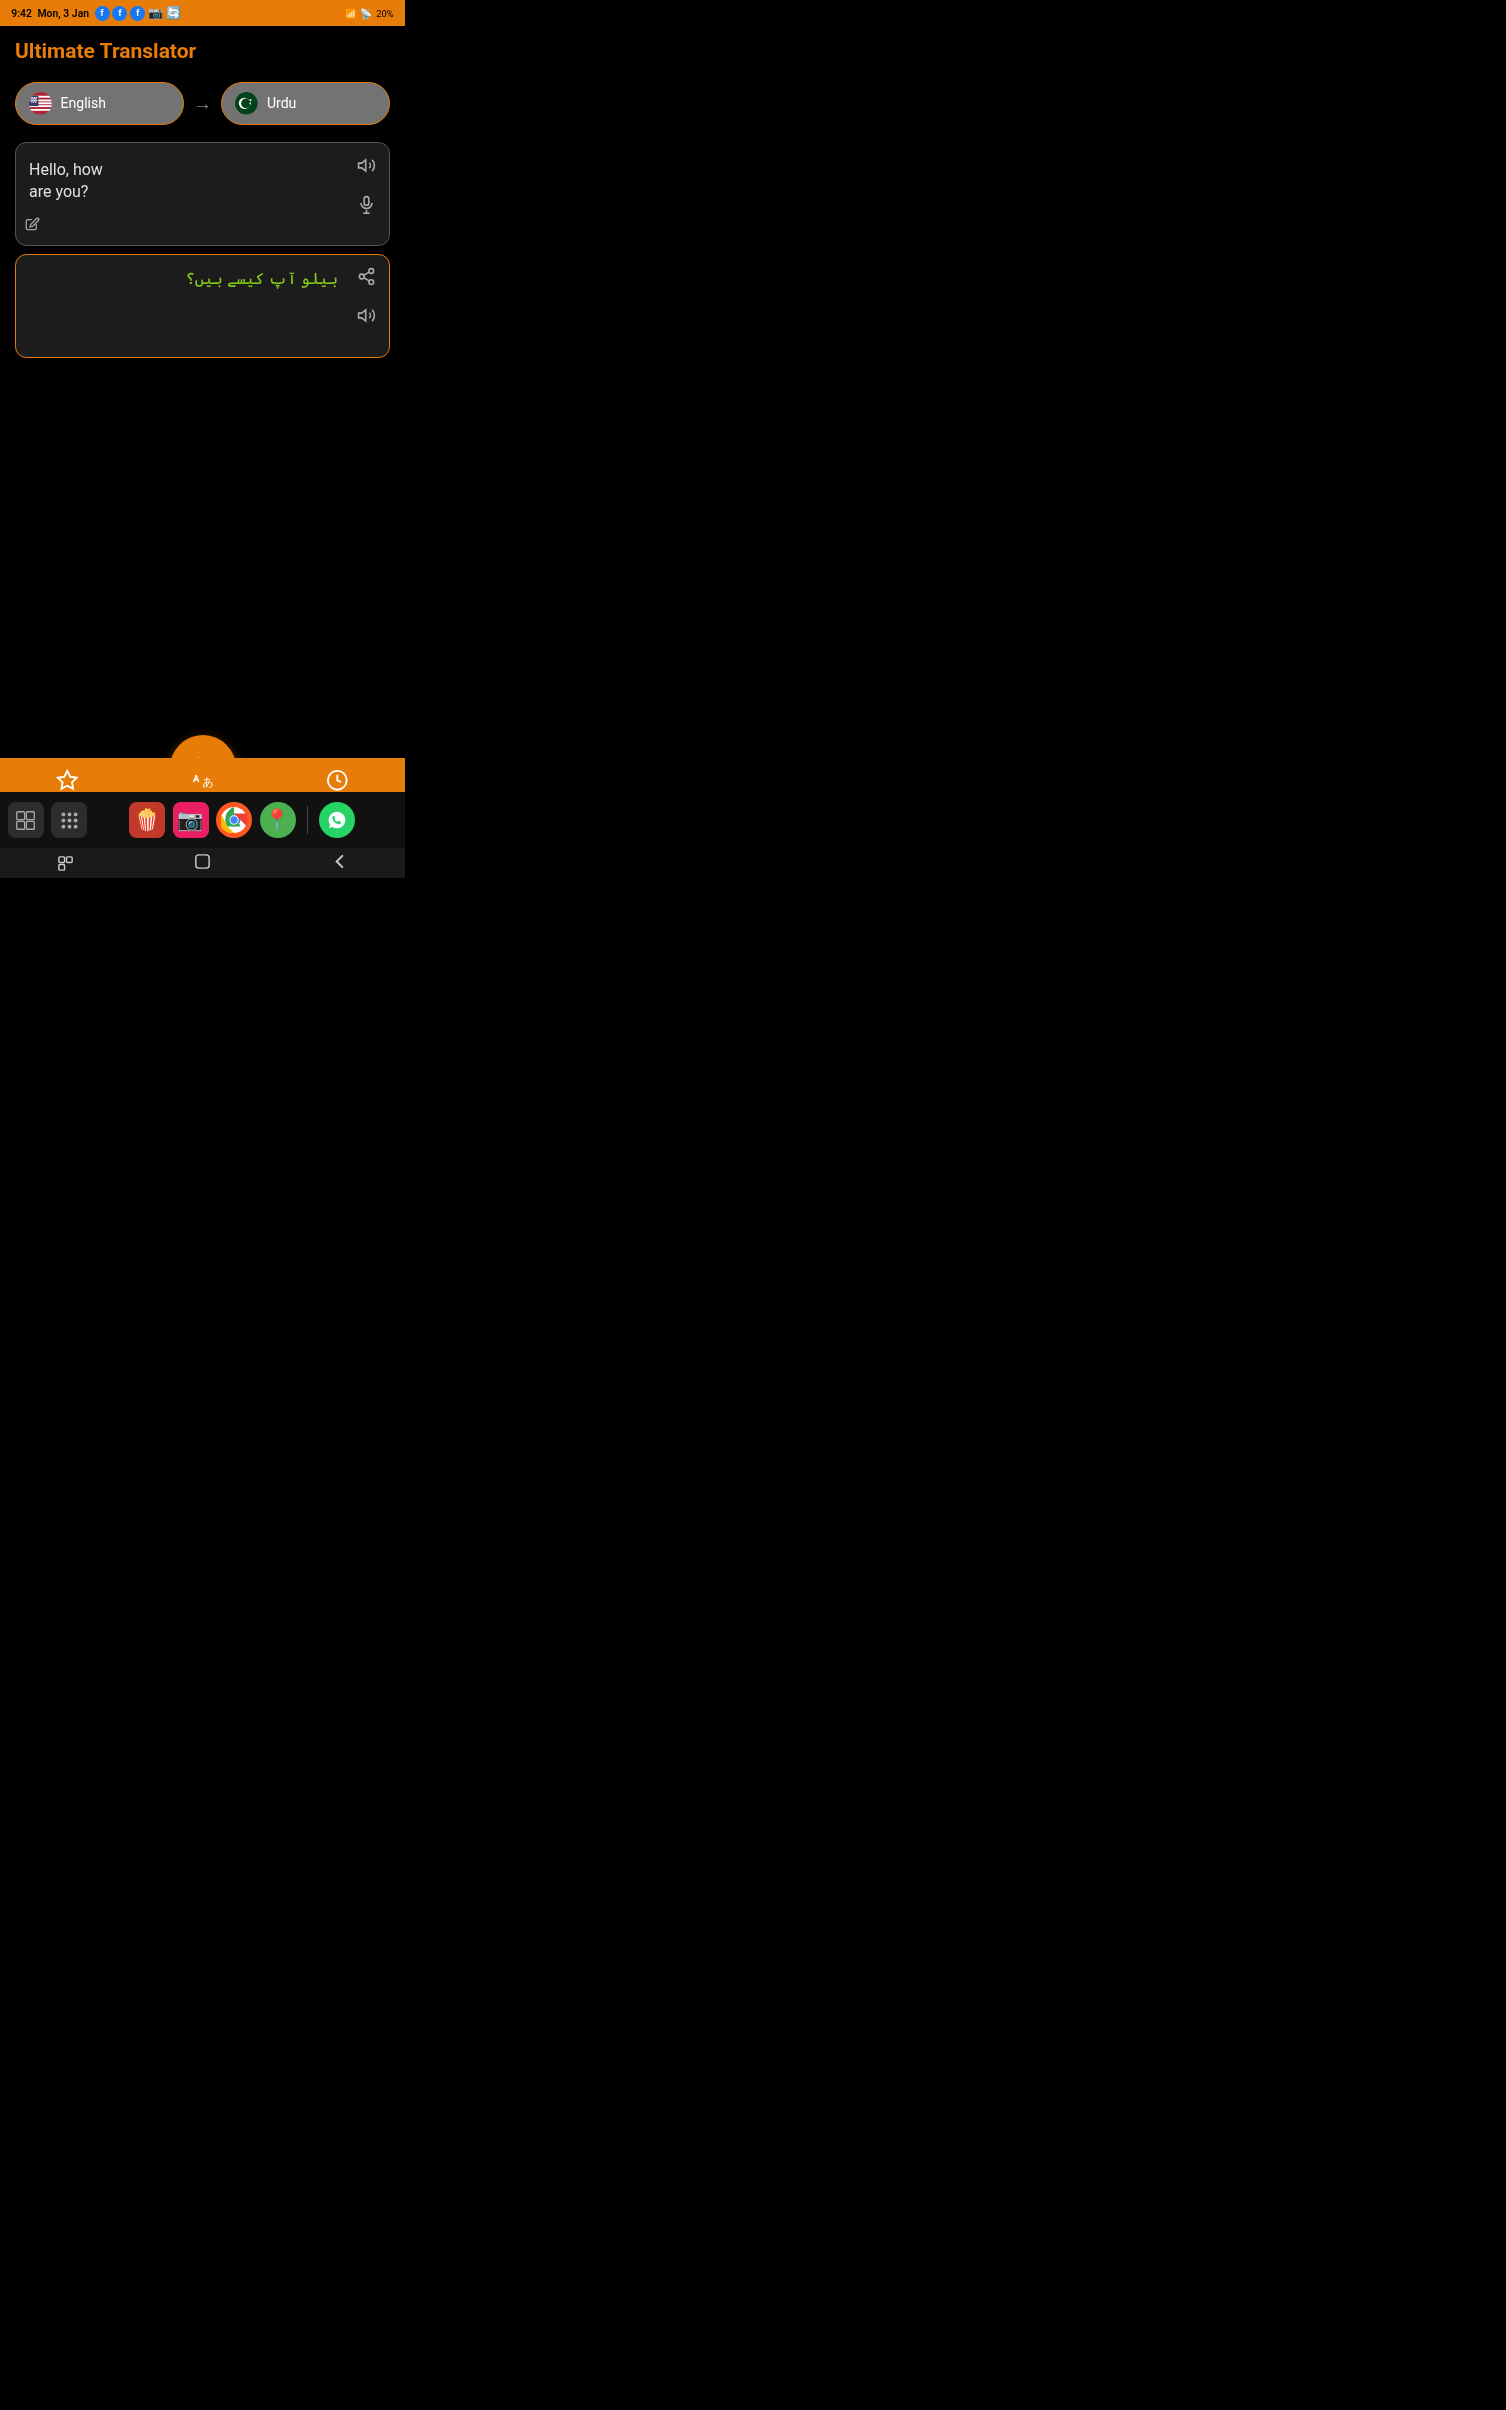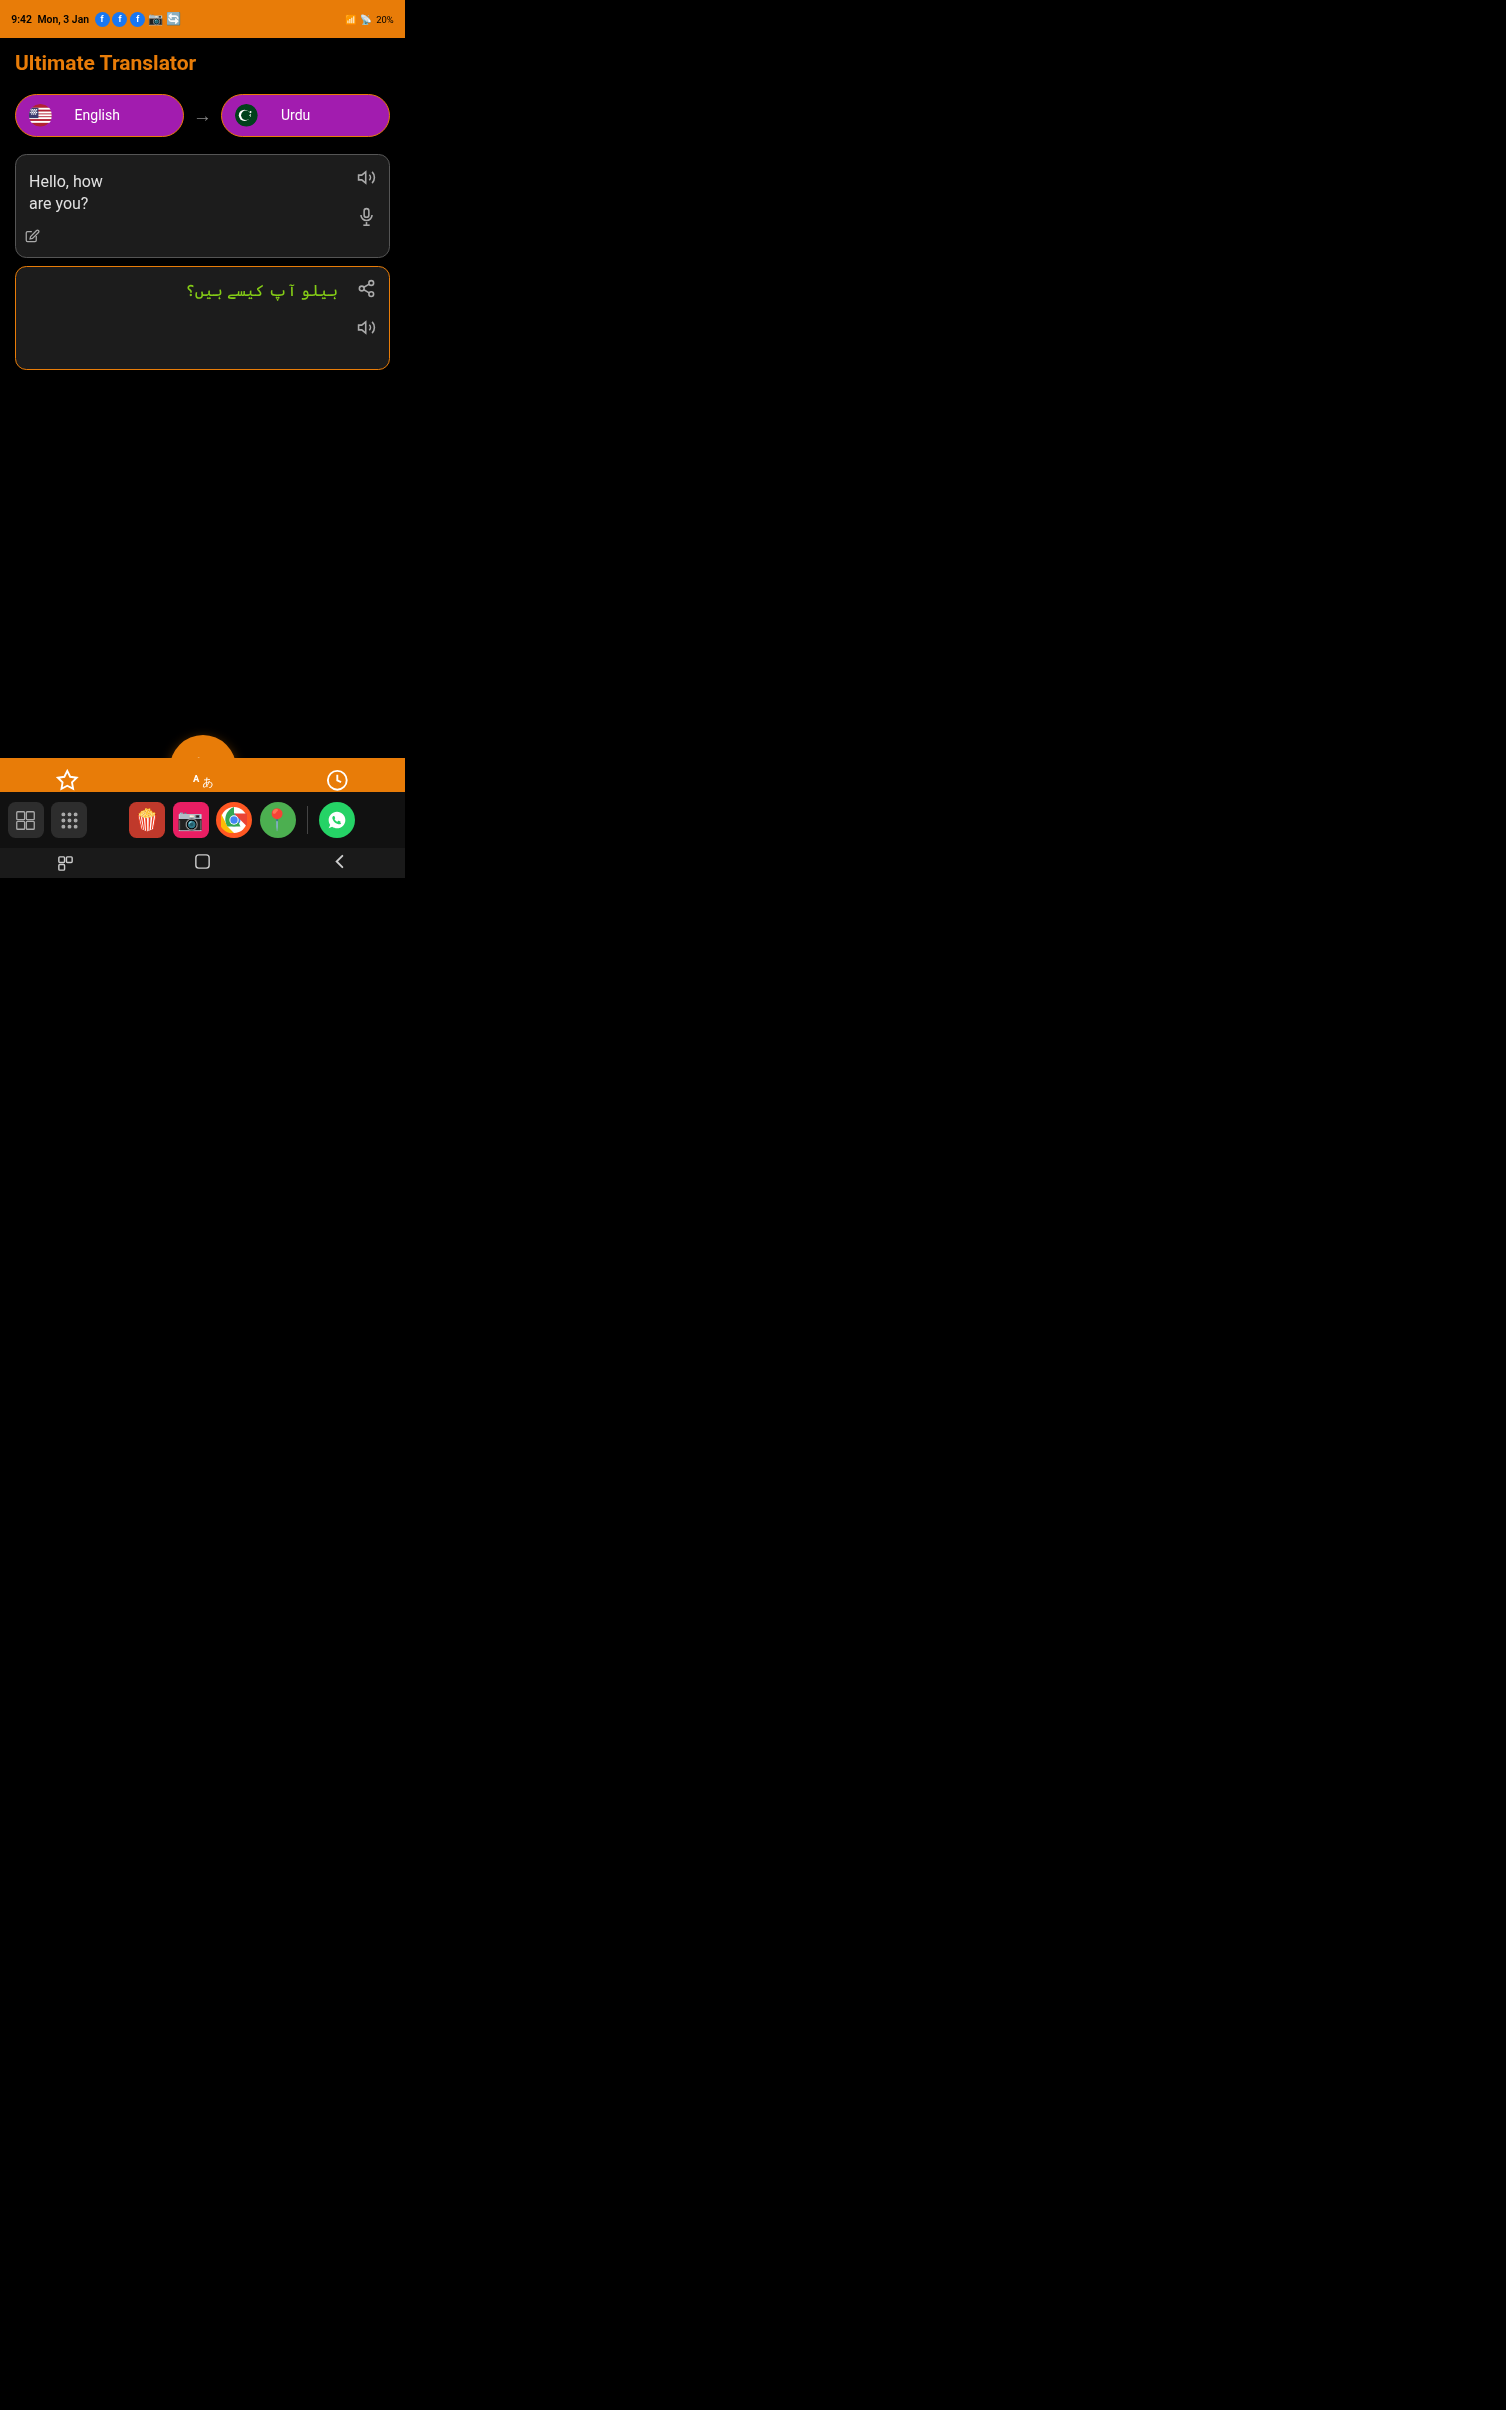--- a/index.html
+++ b/index.html
@@ -13,21 +13,21 @@
       position: relative;
     }
 
     
     .status-bar {
       background: #e87c08;
       display: flex;
       justify-content: space-between;
       align-items: center;
       padding: 0 11.3px;
-      height: 38px;
+      height: 26px;
     }
 
     .status-left {
       display: flex;
       align-items: center;
       gap: 5.6px;
       color: #000;
       font-size: 10.4px;
       font-weight: 600;
     }
@@ -74,27 +74,27 @@
     
     .language-row {
       display: flex;
       align-items: center;
       padding: 9.4px 15px;
       gap: 9.4px;
     }
 
     .lang-btn {
       flex: 1;
-      background: #a21caf;
+      background: #737373;
       border: 1.9px solid #e87c08;
       border-radius: 23.5px;
       padding: 9.4px 13px;
       display: flex;
       align-items: center;
-      gap: 23px;
+      gap: 9px;
       cursor: pointer;
     }
 
     .lang-btn .flag {
       width: 22.6px;
       height: 22.6px;
       border-radius: 50%;
       overflow: hidden;
       flex-shrink: 0;
     }

